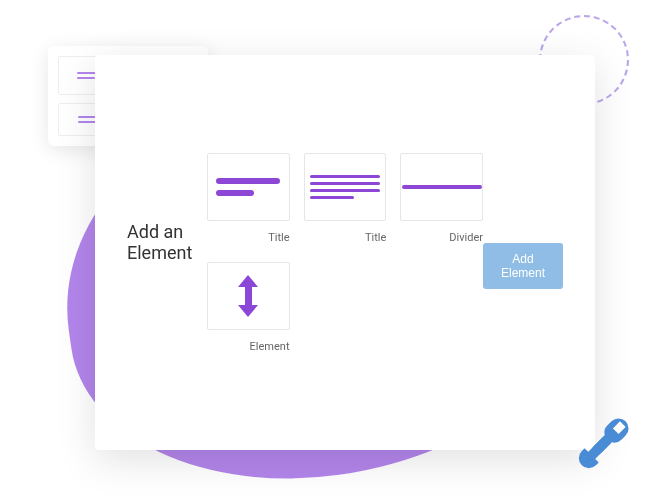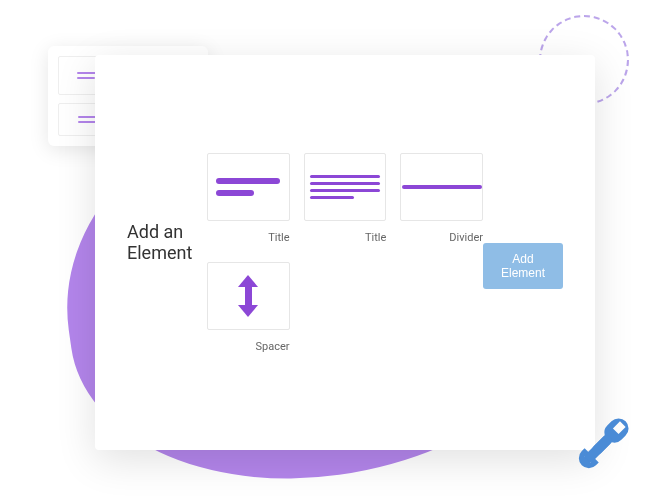--- a/index.html
+++ b/index.html
@@ -103,21 +103,21 @@
     </div>
 
     <div class="card">
       <div class="card-box">
         <div class="ico-spacer">
             <div class="arr-up"></div>
             <div class="bar"></div>
             <div class="arr-dn"></div>
           </div>
       </div>
-      <div class="card-label">Spacer</div>
+      <div class="card-label">Element</div>
     </div>
 
   </div>
   <button class="add-btn">Add Element</button>
 </div>
 
 <svg class="wrench" width="76" height="76" viewBox="0 0 76 76">
   <g transform="rotate(45 38 38)">
     <path d="M38 6 a10 10 0 0 0 -10 10 v6 a10 10 0 0 0 5 8.6 V46 a5 5 0 0 0 10 0 V30.6 a10 10 0 0 0 5 -8.6 v-6 a10 10 0 0 0 -10 -10 z M34 10 h8 v10 h-8 z" fill="#4a8bd6"></path>
     <rect x="33" y="28" width="10" height="34" rx="5" fill="#4a8bd6"></rect>

